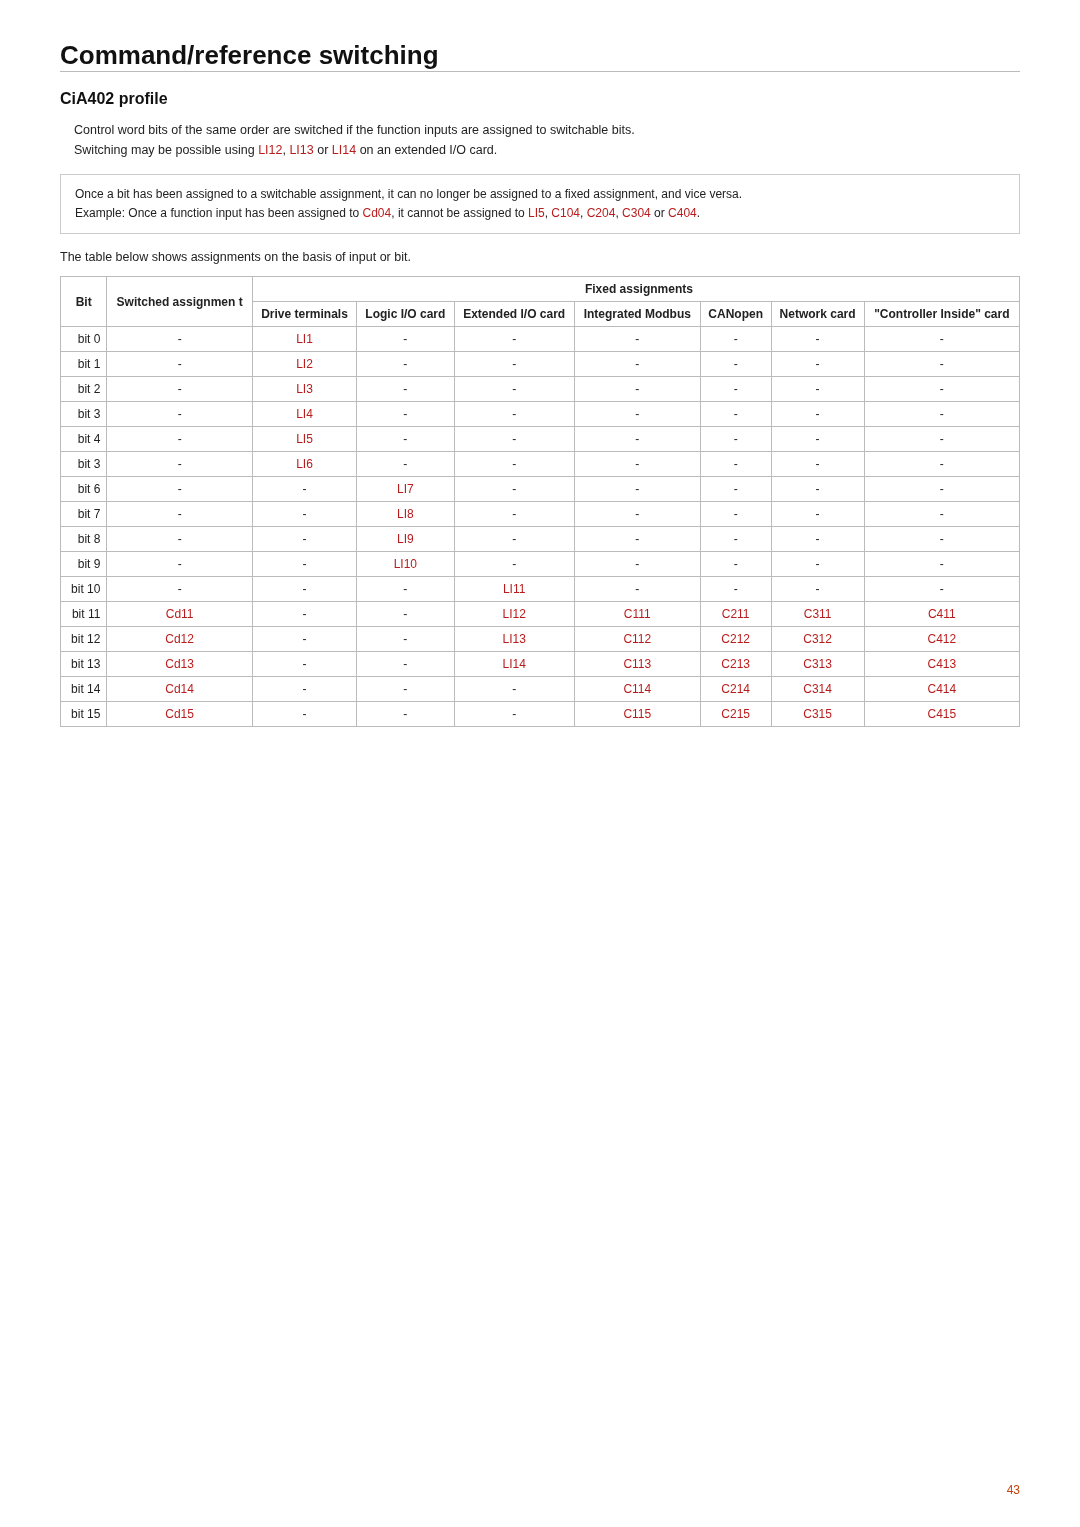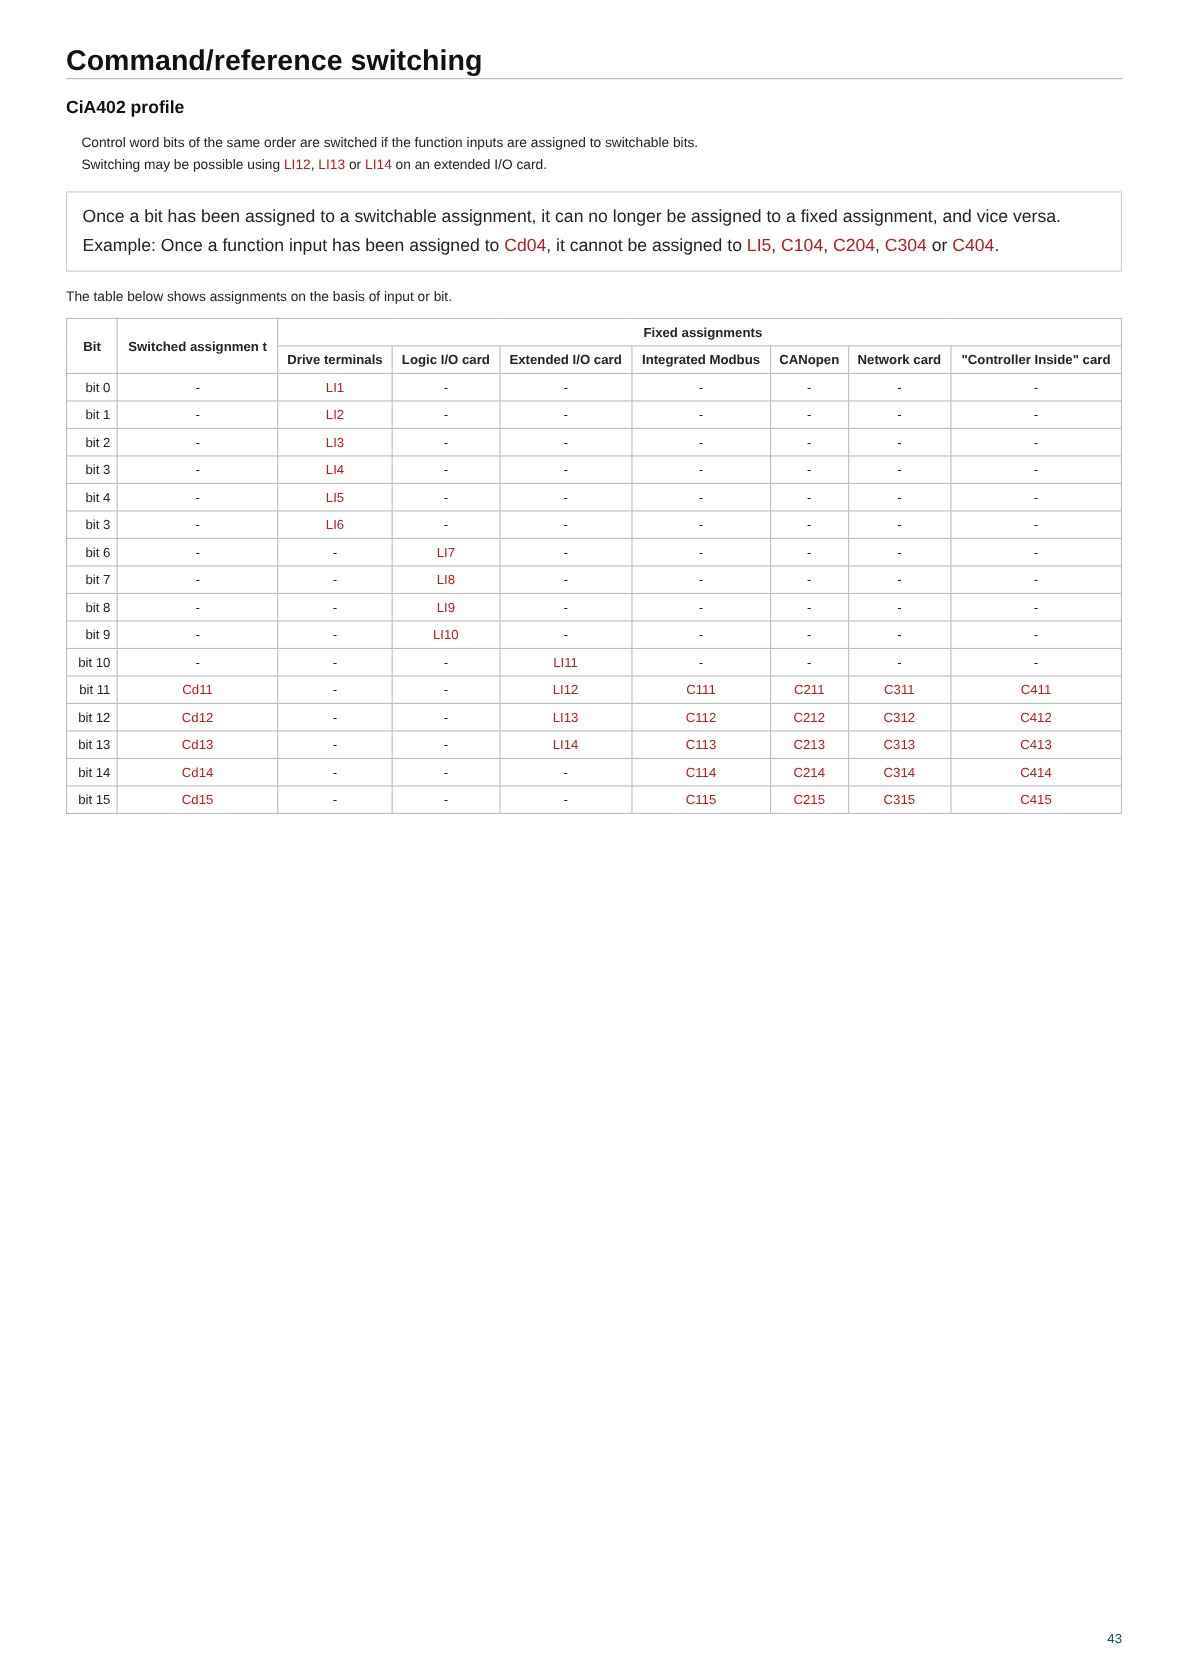--- a/index.html
+++ b/index.html
@@ -29,21 +29,21 @@
     }
     .intro-text {
       font-size: 12.5px;
       margin-bottom: 14px;
       line-height: 1.6;
       margin-left: 14px;
     }
     .note-box {
       border: 1px solid #ccc;
       padding: 10px 14px;
-      font-size: 16px;
+      font-size: 12px;
       line-height: 1.6;
       background: #fff;
     }
     .table-intro {
       font-size: 12.5px;
       margin-bottom: 12px;
       margin-top: 16px;
     }
     .red { color: #b91c1c; }
     table {
@@ -63,21 +63,21 @@
     }
     table td.bit-col {
       text-align: right;
       padding-left: 8px;
     }
     .page-number {
       position: absolute;
       bottom: 30px;
       right: 60px;
       font-size: 12px;
-      color: #0c4a6e;
+      color: #c2410c;
     }
   </style>
 </head>
 <body>
 
 <h1>Command/reference switching</h1>
 
 <h2>CiA402 profile</h2>
 
 <div class="intro-text">

